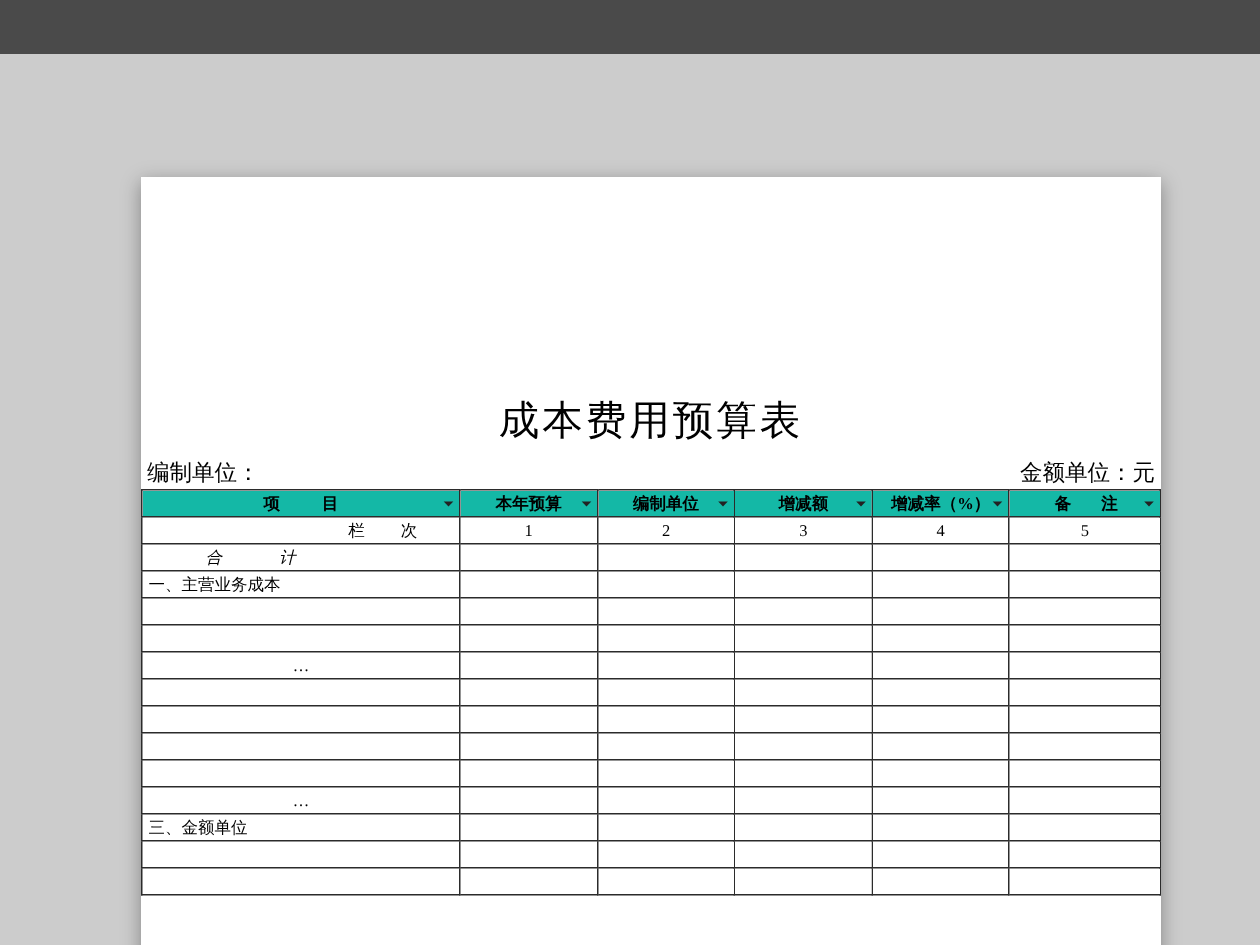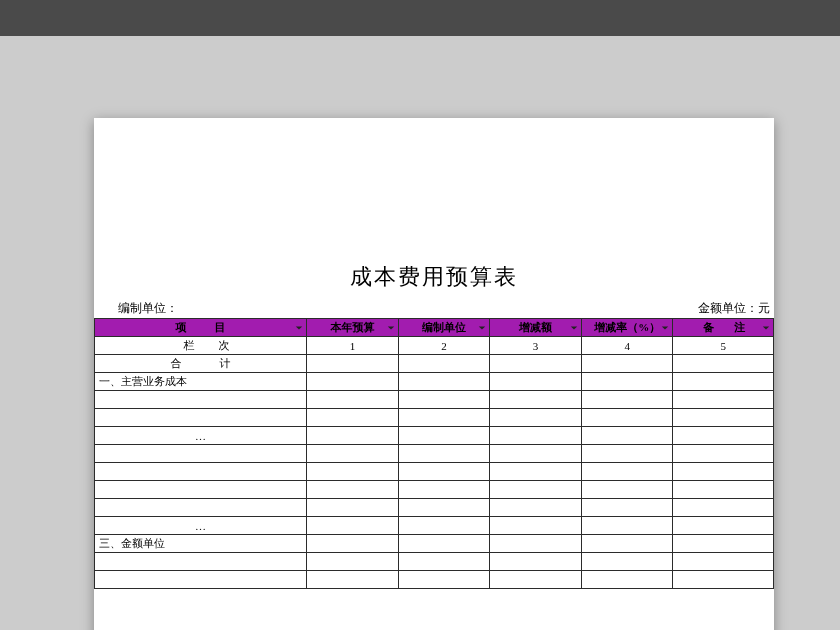--- a/index.html
+++ b/index.html
@@ -28,70 +28,70 @@
     background: #ffffff;
     box-shadow: 0 3px 12px rgba(0,0,0,0.35);
     padding-top: 144px;
     overflow: hidden;
   }
   .sheet-wrap {
     width: 100%;
   }
   .title {
     text-align: center;
-    font-size: 22px;
+    font-size: 27px;
     font-family: "SimSun", "宋体", serif;
     letter-spacing: 2px;
     font-weight: normal;
     margin-bottom: 8px;
   }
   .meta-row {
     display: flex;
     justify-content: space-between;
-    font-size: 12px;
-    padding: 0 4px 0 24px;
+    font-size: 15px;
+    padding: 0 4px 0 4px;
     margin-bottom: 1px;
   }
   table {
     width: 100%;
     border-collapse: collapse;
     table-layout: fixed;
   }
   th, td {
     border: 1px solid #2b2b2b;
     font-size: 11px;
     height: 18px;
     padding: 0 4px;
     position: relative;
     background: #ffffff;
     white-space: nowrap;
   }
   th {
     font-weight: bold;
     text-align: center;
-    background: #a21caf;
+    background: #14b8a6;
   }
   .col-item { width: 190px; }
   .col-num  { width: 82px; }
   .col-remark { width: 90px; }
   .dropdown-caret {
     position: absolute;
     right: 2px;
     top: 50%;
     transform: translateY(-50%);
     width: 10px;
     height: 10px;
     display: flex;
     align-items: center;
     justify-content: center;
   }
   .dropdown-caret svg { width: 8px; height: 8px; display: block; }
   .row-num td { text-align: center; }
-  .row-num td.item-cell { text-align: center; letter-spacing: 24px; padding-left: 40px; }
-  .row-total td.item-cell { text-align: center; letter-spacing: 38px; padding-left: 42px; }
+  .row-num td.item-cell { text-align: right; letter-spacing: 24px; padding-left: 40px; }
+  .row-total td.item-cell { text-align: left; letter-spacing: 38px; padding-left: 42px; font-style: italic; }
   td.item-cell { text-align: left; }
   .spaced-h { letter-spacing: 28px; padding-left: 28px; }
   .spaced-remark { letter-spacing: 20px; padding-left: 22px; margin-top: 24px; }
 </style>
 </head>
 <body>
 
 <div class="top-bar"></div>
 
 <div class="canvas">

